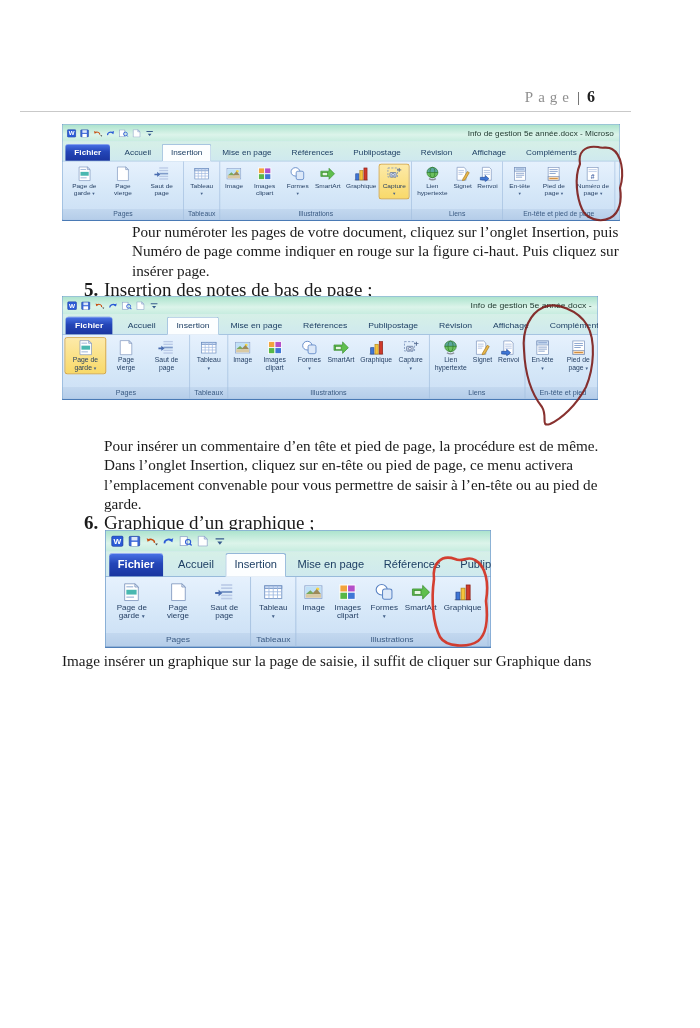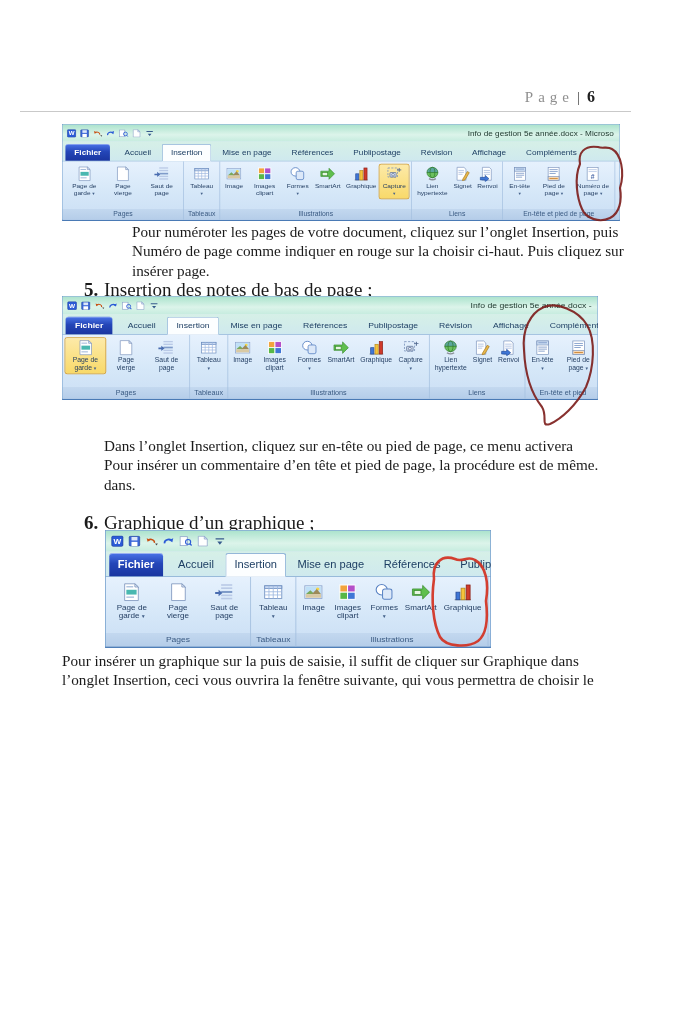--- a/index.html
+++ b/index.html
@@ -368,21 +368,21 @@
               </div>
             </div>
             <div class="gname">En-tête et pied de page</div>
           </div>
         </div>
       </div>
   </div>
 
   <div class="para" style="left:104px;top:222px;margin-left:28px;">
     <div>Pour numéroter les pages de votre document, cliquez sur l’onglet Insertion, puis</div>
-    <div>Numéro de page comme indiquer en rouge sur la choisir ci-haut. Puis cliquez sur</div>
+    <div>Numéro de page comme indiquer en rouge sur la figure ci-haut. Puis cliquez sur</div>
     <div>insérer page.</div>
   </div>
 
   <div class="list-item" style="left:84px;top:280px;">
     <span class="num">5.</span><span>Insertion des notes de bas de page ;</span>
   </div>
 
   <div class="shot" id="shot2">
     <div class="ribbon">
         <div class="titlebar">
@@ -661,23 +661,24 @@
                 <span class="lbl">Pied de page <span class="arr">▾</span></span>
               </div>
             </div>
             <div class="gname">En-tête et pied</div>
           </div>
         </div>
       </div>
   </div>
 
   <div class="para" style="left:104px;top:436px;">
+    <div>Pour insérer un commentaire d’en tête et pied de page, la procédure est de même.</div>
     <div>Dans l’onglet Insertion, cliquez sur en-tête ou pied de page, ce menu activera</div>
-    <div>Pour insérer un commentaire d’en tête et pied de page, la procédure est de même.</div>
-    <div>dans.</div>
+    <div>l’emplacement convenable pour vous permettre de saisir à l’en-tête ou au pied de</div>
+    <div>garde.</div>
   </div>
 
   <div class="list-item" style="left:84px;top:513px;">
     <span class="num">6.</span><span>Graphique d’un graphique ;</span>
   </div>
 
   <div class="shot" id="shot3">
     <div class="ribbon">
         <div class="titlebar">
           <div class="qat">
@@ -858,22 +859,21 @@
                 <span class="lbl">Graphique</span>
               </div>
             </div>
             <div class="gname">Illustrations</div>
           </div>
         </div>
       </div>
   </div>
 
   <div class="para" style="left:62px;top:651px;">
-    <div>Pour insérer un graphique sur la puis de saisie, il suffit de cliquer sur Graphique dans</div>
-    <div>l’onglet Insertion, ceci vous ouvrira la fenêtre suivante, qui vous permettra de choisir le</div>
+    <div>Image insérer un graphique sur la page de saisie, il suffit de cliquer sur Graphique dans</div>
   </div>
 
   <svg class="ann" style="left:570px;top:144px;width:56px;height:80px;" viewBox="0 0 56 80">
     <path stroke-width="2.1" d="M28,3 C14,1 8,9 10,20 C4,34 7,54 12,65 C16,75 30,79 40,74 C50,69 52,56 50,44 C55,28 51,10 42,5 C37,2 33,5 28,3 Z" stroke="#7e201d"></path>
   </svg>
   <svg class="ann" style="left:500px;top:300px;width:106px;height:136px;" viewBox="0 0 106 136">
     <path stroke-width="2.1" d="M44,7 C30,13 22,30 24,50 C25,72 30,92 42,107 C48,117 40,127 50,124 C61,119 76,106 86,87 C94,68 96,40 87,25 C78,10 56,2 44,7 Z" stroke="#7e201d"></path>
   </svg>
   <svg class="ann" style="left:424px;top:551px;width:74px;height:100px;" viewBox="0 0 74 100">
     <path stroke-width="2.6" d="M31,8 C17,3 8,13 10,28 C7,49 9,72 16,86 C22,96 44,97 54,90 C63,83 64,67 62,50 C65,32 62,15 51,9 C43,4 39,12 31,8 Z" stroke="#d2301f"></path>

